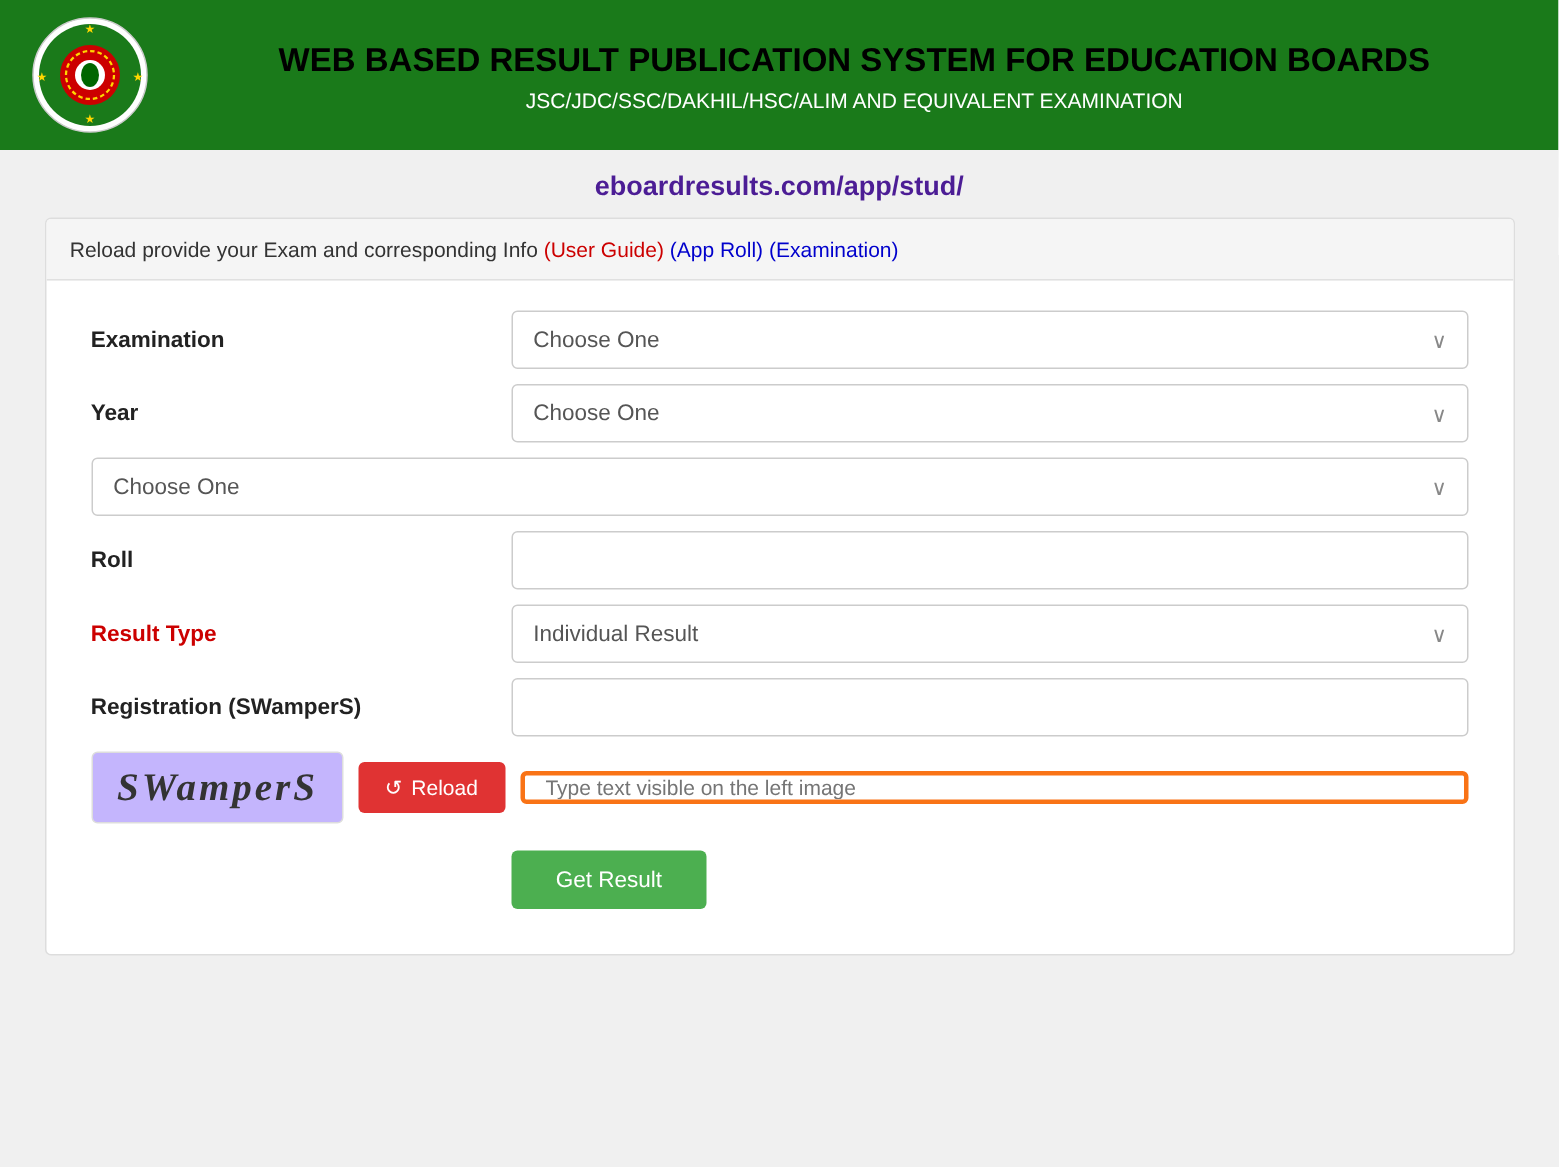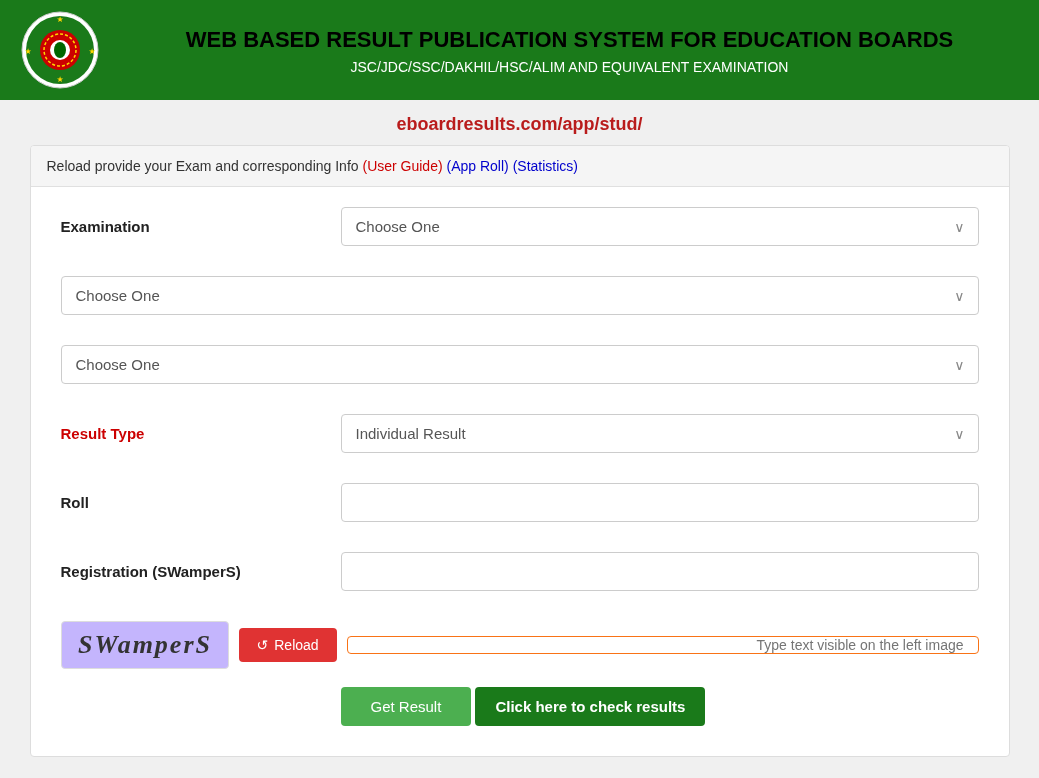--- a/index.html
+++ b/index.html
@@ -37,21 +37,21 @@
       font-size: 14px;
       margin-top: 4px;
     }
 
     
     .url-bar {
       text-align: center;
       padding: 14px 10px 10px;
       font-size: 18px;
       font-weight: bold;
-      color: #b91c1c;
+      color: #4c1d95;
       background: #f0f0f0;
     }
 
     
     .main-container {
       max-width: 980px;
       margin: 0 auto;
       background: #fff;
       border: 1px solid #ddd;
       border-radius: 4px;
@@ -73,21 +73,21 @@
     .link-blue { color: #0000cc; }
 
     
     .form-area {
       padding: 20px 30px 30px;
     }
 
     .form-row {
       display: flex;
       align-items: center;
-      margin-bottom: 30px;
+      margin-bottom: 10px;
     }
     .form-label {
       width: 280px;
       font-size: 15px;
       font-weight: bold;
       color: #222;
       flex-shrink: 0;
     }
     .form-label.red {
       color: #cc0000;
@@ -172,31 +172,30 @@
       font-size: 14px;
       cursor: pointer;
       display: flex;
       align-items: center;
       gap: 6px;
     }
     .captcha-input {
       flex: 1;
       padding: 0 14px;
       font-size: 14px;
-      border: 1px solid #f97316;
+      border: 3px solid #f97316;
       border-radius: 4px;
       color: #aaa;
-      text-align: right;
     }
 
     
     .action-row {
       display: flex;
       align-items: center;
-      gap: 4px;
+      gap: 20px;
       margin-top: 10px;
       padding-left: 280px;
     }
     .get-result-btn {
       background: #4caf50;
       color: #fff;
       border: none;
       border-radius: 4px;
       padding: 11px 30px;
       font-size: 15px;
@@ -246,79 +245,79 @@
 </div>
 
 <div class="main-container">
 
   <div class="info-bar">
     <span>Reload provide your Exam and corresponding Info </span>
     <a href="#" class="link-red">(User Guide)</a>
     <span> </span>
     <a href="#" class="link-blue">(App Roll)</a>
     <span> </span>
-    <a href="#" class="link-blue">(Statistics)</a>
+    <a href="#" class="link-blue">(Examination)</a>
   </div>
 
   <div class="form-area">
 
     <div class="form-row">
       <div class="form-label">Examination</div>
       <div class="select-wrapper">
         <select class="form-control">
           <option value="">Choose One</option>
         </select>
       </div>
     </div>
 
     <div class="form-row">
+      <div class="form-label">Year</div>
       <div class="select-wrapper">
         <select class="form-control">
           <option value="">Choose One</option>
         </select>
       </div>
     </div>
 
     <div class="form-row">
       <div class="select-wrapper">
         <select class="form-control">
           <option value="">Choose One</option>
         </select>
       </div>
+    </div>
+
+    <div class="form-row">
+      <div class="form-label">Roll</div>
+      <input type="text" class="form-control" style="flex: 1 1 0%;">
     </div>
 
     <div class="form-row">
       <div class="form-label red">Result Type</div>
       <div class="select-wrapper">
         <select class="form-control">
           <option value="individual">Individual Result</option>
         </select>
       </div>
     </div>
 
     <div class="form-row">
-      <div class="form-label">Roll</div>
-      <input type="text" class="form-control" style="flex: 1 1 0%;">
-    </div>
-
-    <div class="form-row">
       <div class="form-label">Registration (SWamperS)</div>
       <input type="text" class="form-control" style="flex: 1 1 0%;">
     </div>
 
     <div class="security-row">
       <div class="captcha-image">
         <span>SWamperS</span>
       </div>
       <button class="reload-btn">
         <span>↺</span>
         <span>Reload</span>
       </button>
       <input type="text" class="captcha-input" placeholder="Type text visible on the left image" style="">
     </div>
 
     <div class="action-row">
       <button class="get-result-btn">Get Result</button>
-      <button class="check-results-btn">Click here to check results</button>
     </div>
 
   </div>
 </div>
 
 </body></html>

